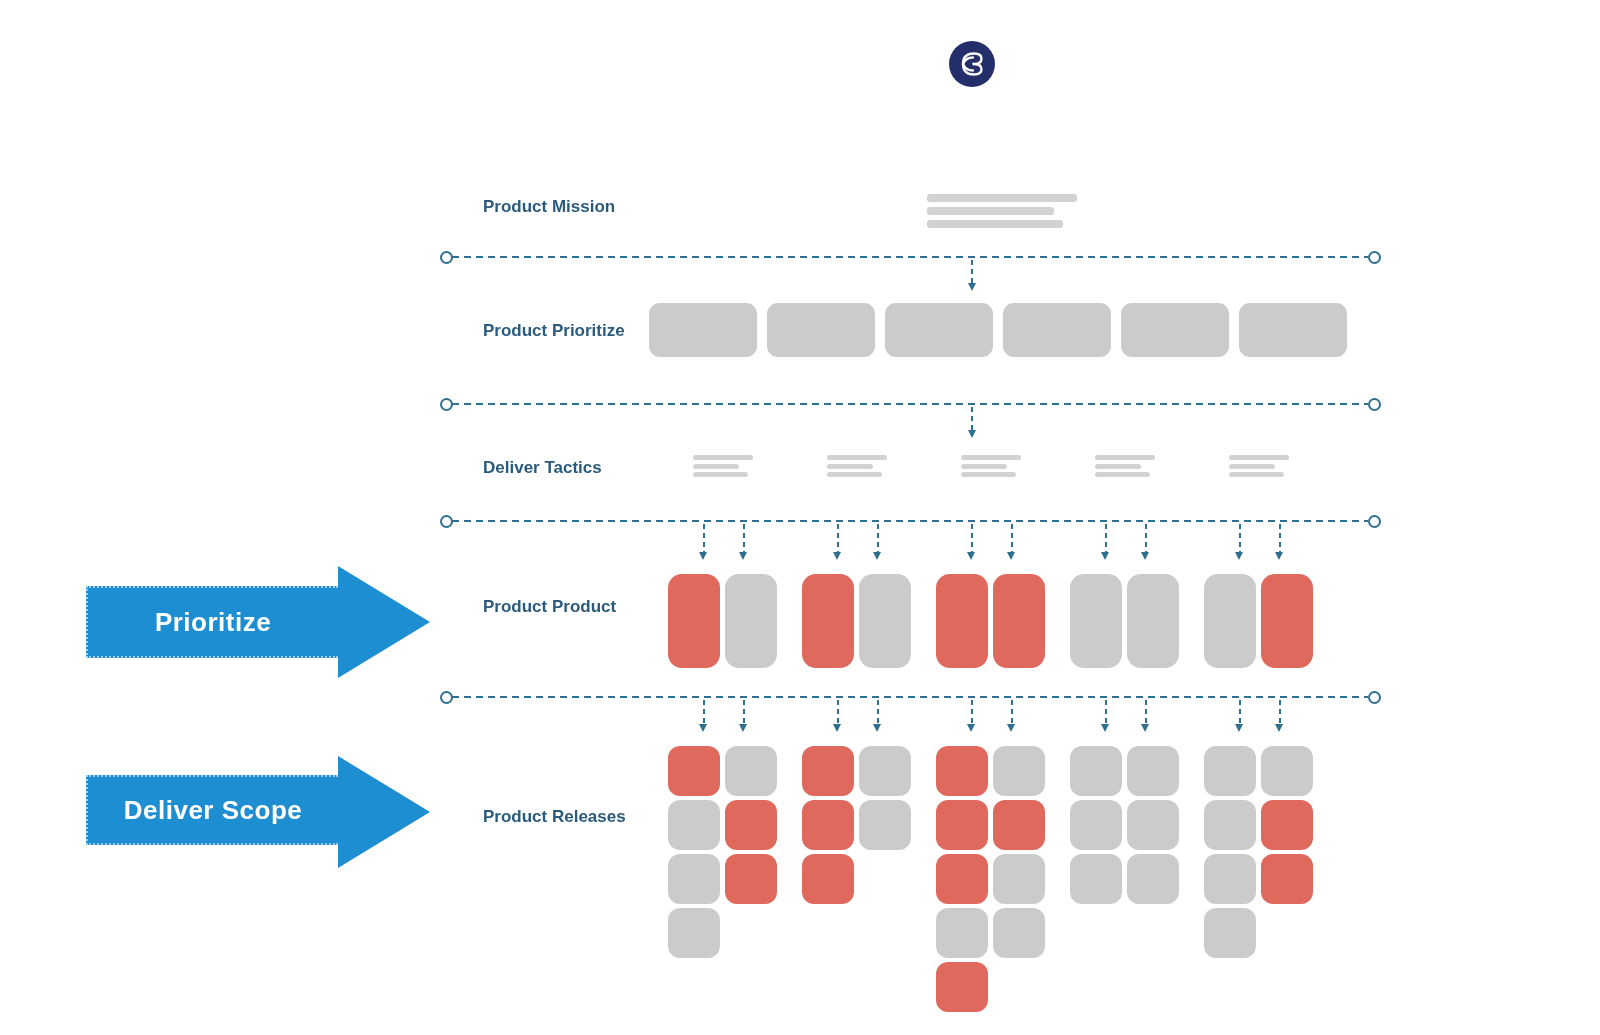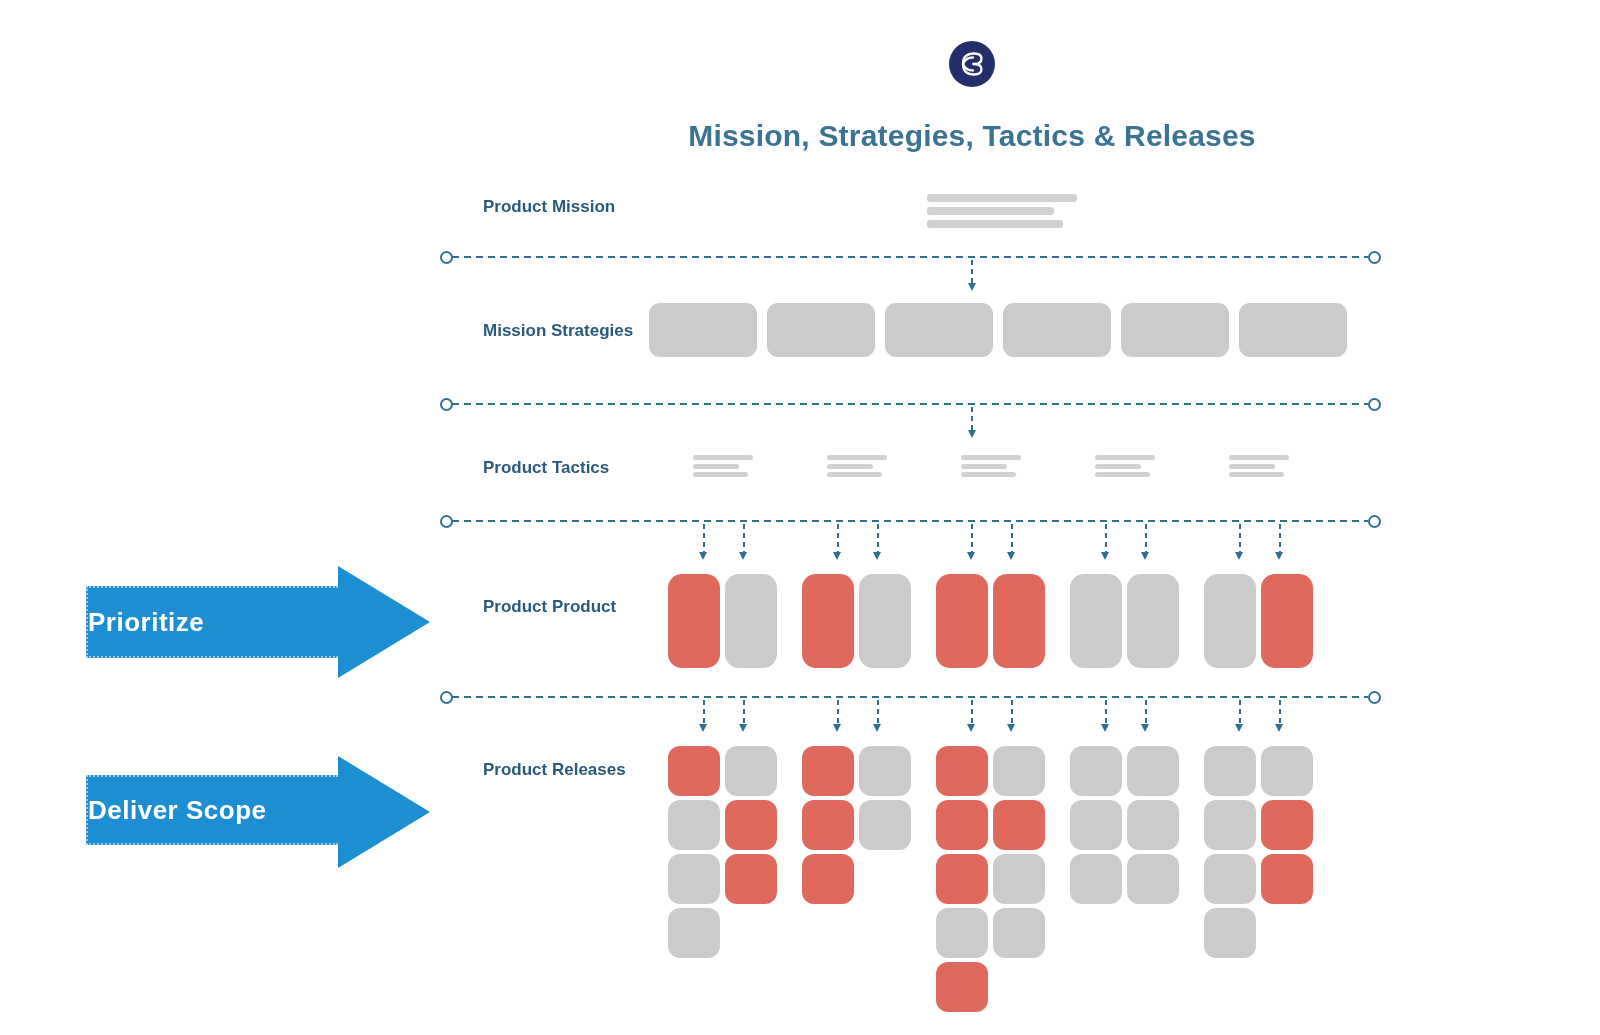--- a/index.html
+++ b/index.html
@@ -54,21 +54,21 @@
   .fill-red  { background:var(--red); }
   .fill-gray { background:var(--graybox); }
 
   
   .big-arrow-body {
     position:absolute; left:86px; width:252px; background:var(--blue);
     border-top:2px dotted rgba(255,255,255,0.55);
     border-bottom:2px dotted rgba(255,255,255,0.55);
     border-left:2px dotted rgba(255,255,255,0.55);
     box-sizing:border-box;
-    display:flex; align-items:center; 
+    display:flex; align-items:center; justify-content:center;
   }
   .big-arrow-head {
     position:absolute; left:338px; width:0; height:0;
     border-top:56px solid transparent; border-bottom:56px solid transparent;
     border-left:92px solid var(--blue);
   }
   .big-arrow-label {
     color:#fff; font-size:26px; font-weight:bold; letter-spacing:0.5px;
   }
 </style>
@@ -82,27 +82,26 @@
       <circle cx="23" cy="23" r="23" id="logo-circle" fill="#232E6A"></circle>
       <g fill="none" stroke="#ffffff" stroke-width="2.3" stroke-linecap="round" stroke-linejoin="round">
         <path d="M14 23 Q14 12.5 25 12.5 Q32.5 12.5 32.5 17.7 Q32.5 23 24.5 23"></path>
         <path d="M14 23 Q14 33.5 25 33.5 Q32.5 33.5 32.5 28.3 Q32.5 23 24.5 23"></path>
         <path d="M14 23 Q16.5 16.5 24 16.5"></path>
         <path d="M14 23 Q16.5 29.5 24 29.5"></path>
       </g>
     </svg>
   </div>
 
-  <div id="title" class="abs">Mission, Strategies, Tactics &amp; Releases</div>
 
   <div class="abs row-label" style="top:197px;">Product Mission</div>
-  <div class="abs row-label" style="top:321px;">Mission Strategies</div>
-  <div class="abs row-label" style="top:458px;">Product Tactics</div>
+  <div class="abs row-label" style="top:321px;">Product Prioritize</div>
+  <div class="abs row-label" style="top:458px;">Deliver Tactics</div>
   <div class="abs row-label" style="top:597px;">Product Product</div>
-  <div class="abs row-label" style="top:760px;">Product Releases</div>
+  <div class="abs row-label" style="top:807px;">Product Releases</div>
 
   <div id="mission-lines">
       <div class="ph-bar" style="left: 927px; top: 194px; width: 150px; height: 8px;"></div>
       <div class="ph-bar" style="left: 927px; top: 207px; width: 127px; height: 8px;"></div>
       <div class="ph-bar" style="left: 927px; top: 220px; width: 136px; height: 8px;"></div>
     </div>
   <div id="strategy-boxes">
       <div class="strategy-box" style="left: 649px;"></div>
       <div class="strategy-box" style="left: 767px;"></div>
       <div class="strategy-box" style="left: 885px;"></div>

